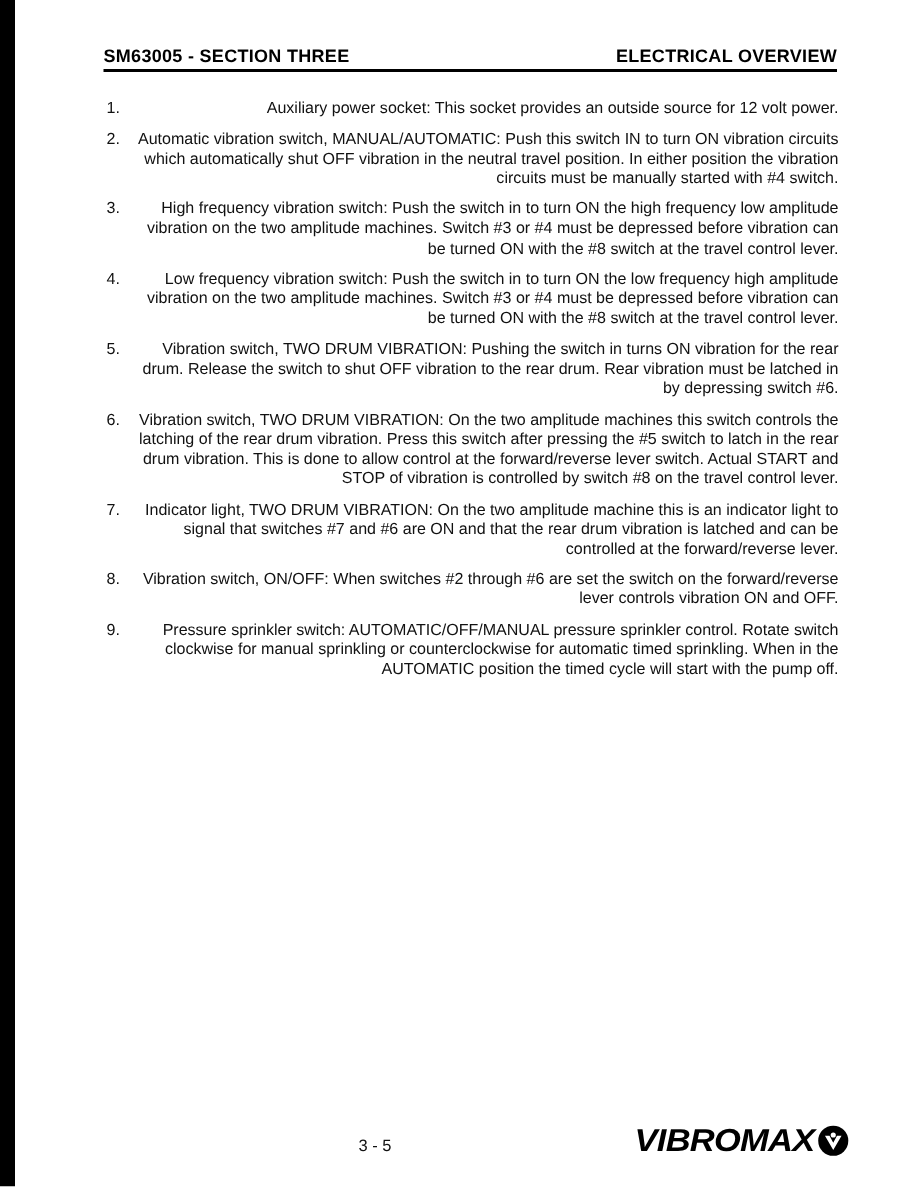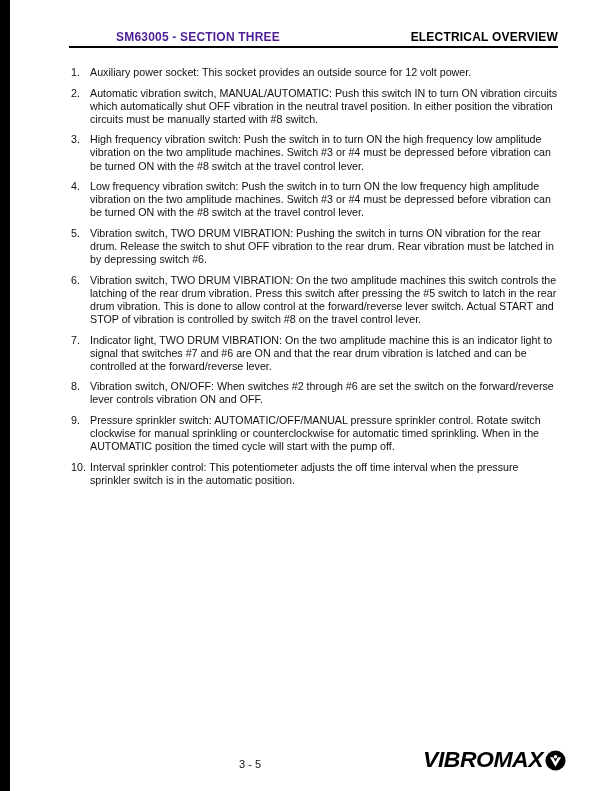--- a/index.html
+++ b/index.html
@@ -18,22 +18,21 @@
     left: 0; top: 0;
     width: 10px; height: 791px;
     background: #000000;
   }
   .header-left {
     position: absolute;
     left: 69px; top: 30px;
     font-size: 12px;
     font-weight: bold;
     letter-spacing: 0.2px;
-    color: #4c1d95;
-    margin-left: 47px;
+    color: #000000;
   }
   .header-right {
     position: absolute;
     right: 54px; top: 30px;
     font-size: 12px;
     font-weight: bold;
     letter-spacing: 0.2px;
     color: #000000;
   }
   .header-rule {
@@ -45,21 +44,21 @@
   .content {
     position: absolute;
     left: 71px; top: 66px;
     width: 488px;
     font-size: 10.7px;
     line-height: 13.1px;
     color: #111111;
   }
   .item { display: flex; margin-bottom: 7.5px; }
   .item-num { flex: 0 0 19px; }
-  .item-text { flex: 1; text-align: left; }
+  .item-text { flex: 1; text-align: right; }
   .page-number {
     position: absolute;
     top: 758px; left: 0;
     width: 500px;
     text-align: center;
     font-size: 11px;
     color: #111111;
   }
   .logo {
     position: absolute;
@@ -89,21 +88,21 @@
 
 <div class="content">
 
   <div class="item">
     <div class="item-num">1.</div>
     <div class="item-text">Auxiliary power socket: This socket provides an outside source for 12 volt power.</div>
   </div>
 
   <div class="item">
     <div class="item-num">2.</div>
-    <div class="item-text">Automatic vibration switch, MANUAL/AUTOMATIC: Push this switch IN to turn ON vibration circuits which automatically shut OFF vibration in the neutral travel position. In either position the vibration circuits must be manually started with #8 switch.</div>
+    <div class="item-text">Automatic vibration switch, MANUAL/AUTOMATIC: Push this switch IN to turn ON vibration circuits which automatically shut OFF vibration in the neutral travel position. In either position the vibration circuits must be manually started with #4 switch.</div>
   </div>
 
   <div class="item">
     <div class="item-num">3.</div>
     <div class="item-text">High frequency vibration switch: Push the switch in to turn ON the high frequency low amplitude vibration on the two amplitude machines. Switch #3 or #4 must be depressed before vibration can be turned ON with the #8 switch at the travel control lever.</div>
   </div>
 
   <div class="item">
     <div class="item-num">4.</div>
     <div class="item-text">Low frequency vibration switch: Push the switch in to turn ON the low frequency high amplitude vibration on the two amplitude machines. Switch #3 or #4 must be depressed before vibration can be turned ON with the #8 switch at the travel control lever.</div>
@@ -127,24 +126,20 @@
   <div class="item">
     <div class="item-num">8.</div>
     <div class="item-text">Vibration switch, ON/OFF: When switches #2 through #6 are set the switch on the forward/reverse lever controls vibration ON and OFF.</div>
   </div>
 
   <div class="item">
     <div class="item-num">9.</div>
     <div class="item-text">Pressure sprinkler switch: AUTOMATIC/OFF/MANUAL pressure sprinkler control. Rotate switch clockwise for manual sprinkling or counterclockwise for automatic timed sprinkling. When in the AUTOMATIC position the timed cycle will start with the pump off.</div>
   </div>
 
-  <div class="item">
-    <div class="item-num">10.</div>
-    <div class="item-text">Interval sprinkler control: This potentiometer adjusts the off time interval when the pressure sprinkler switch is in the automatic position.</div>
-  </div>
 
 </div>
 
 <div class="page-number">3 - 5</div>
 
 <div class="logo">
   <span class="logo-text">VIBROMAX</span>
   <span class="emblem">
     <svg width="21" height="21" viewBox="0 0 22 22" aria-hidden="true">
       <circle cx="11" cy="11" r="10.5" fill="#000000"></circle>

